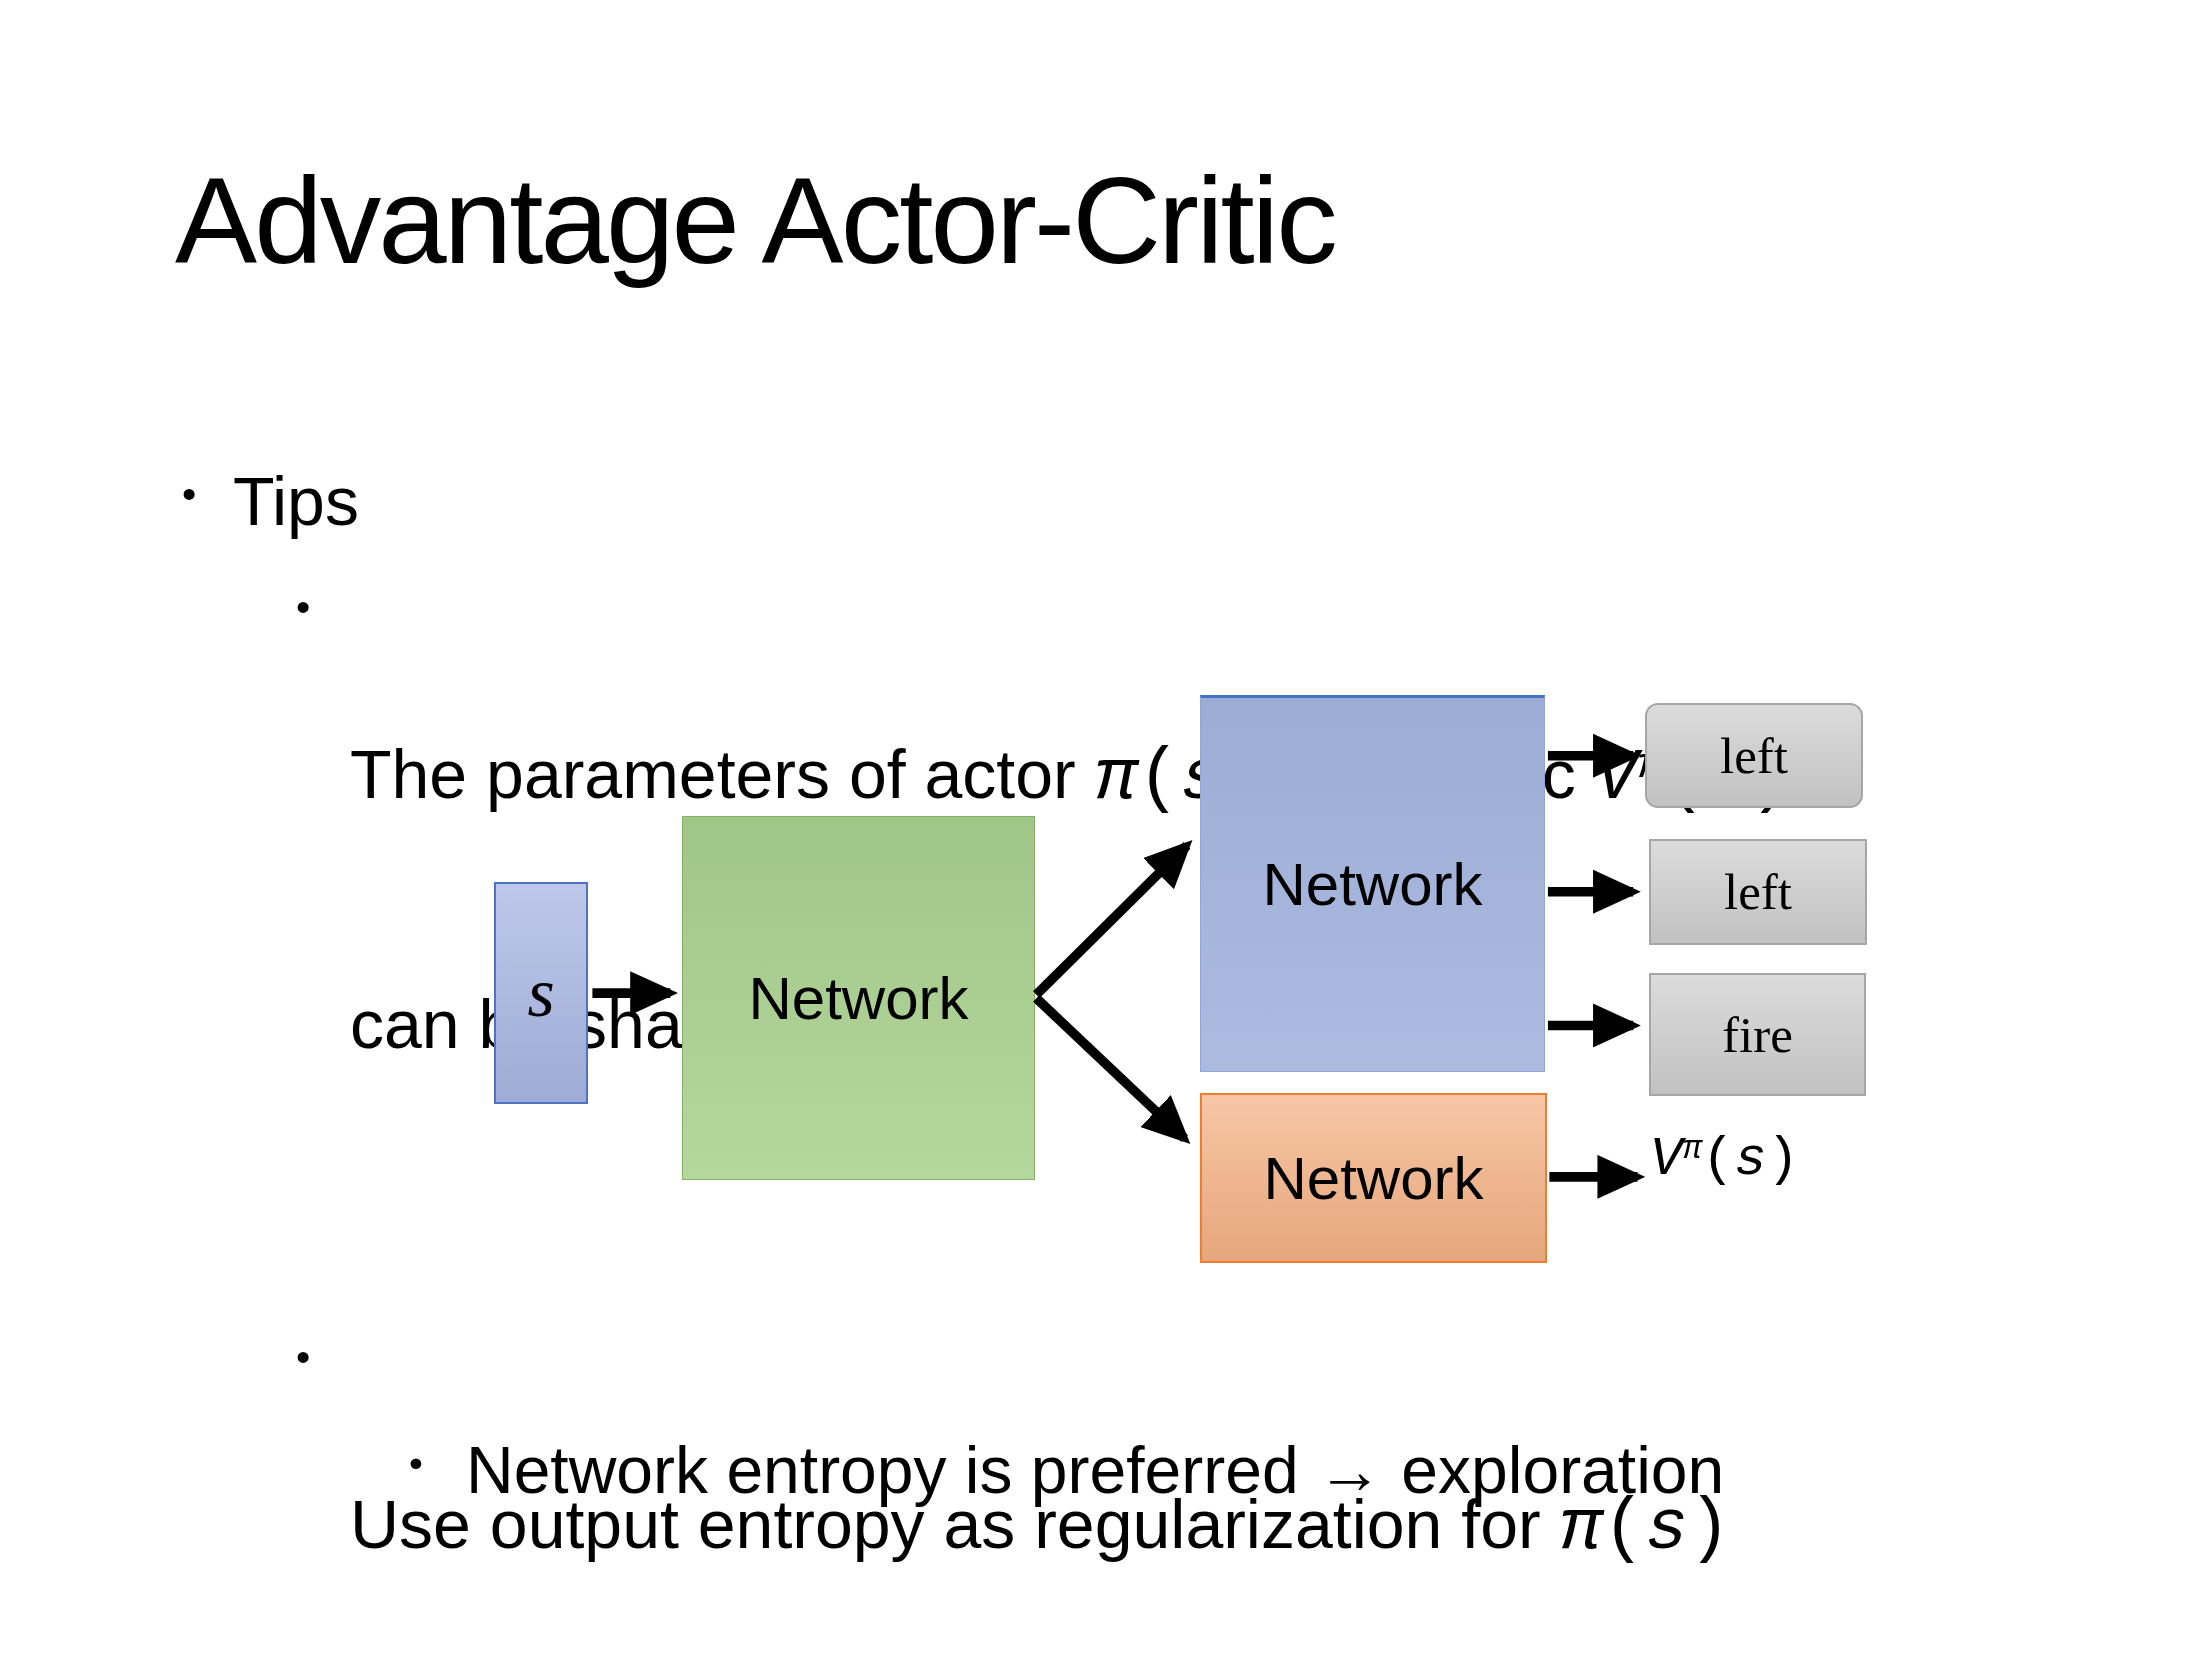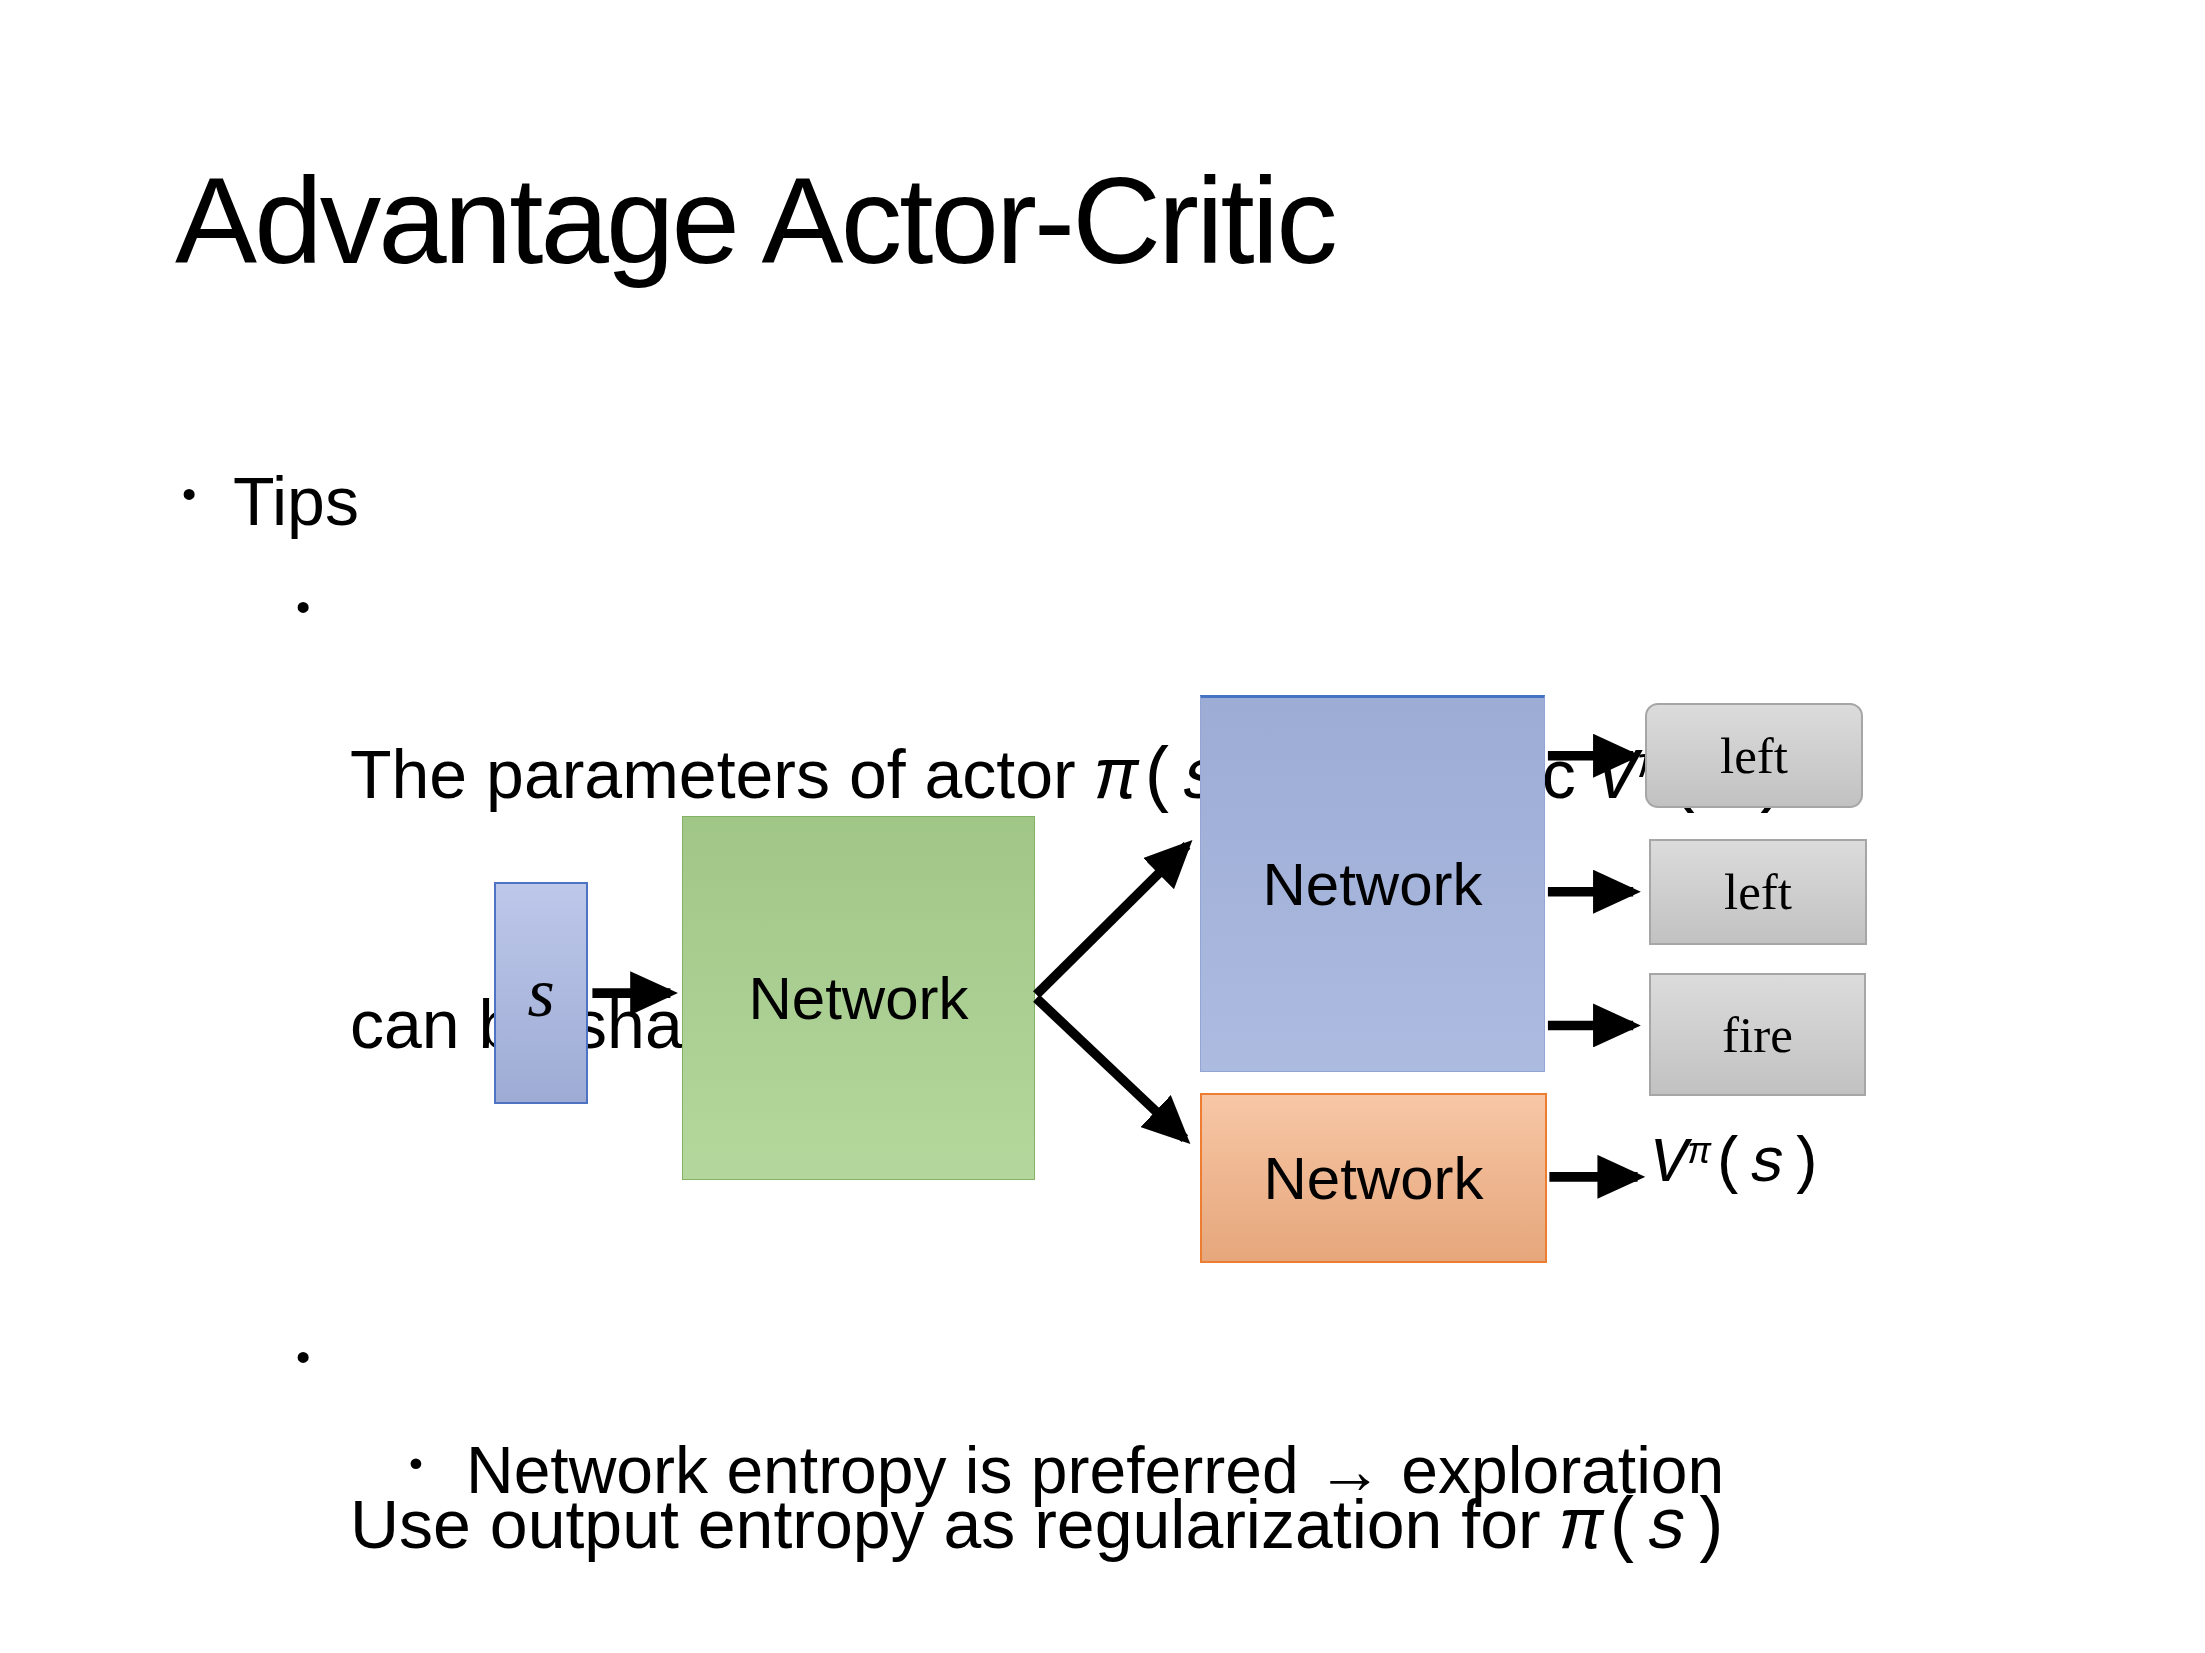--- a/index.html
+++ b/index.html
@@ -92,21 +92,21 @@
     font-family: "Liberation Serif", serif;
     font-size: 51px;
   }
   .action-left  { left: 1645px; top: 703px;  width: 218px; height: 105px; border-radius: 13px; }
   .action-right { left: 1649px; top: 839px; width: 218px; height: 106px; }
   .action-fire  { left: 1649px; top: 973px; width: 217px; height: 123px; }
   .vout {
     position: absolute;
     left: 1650px;
     top: 1129px;
-    font-size: 63px;
+    font-size: 54px;
     white-space: pre;
   }
   .overlay {
     position: absolute;
     left: 0; top: 0;
     width: 2205px;
     height: 1654px;
     pointer-events: none;
   }
   .overlay line { stroke: var(--arrow); stroke-width: 13; }

